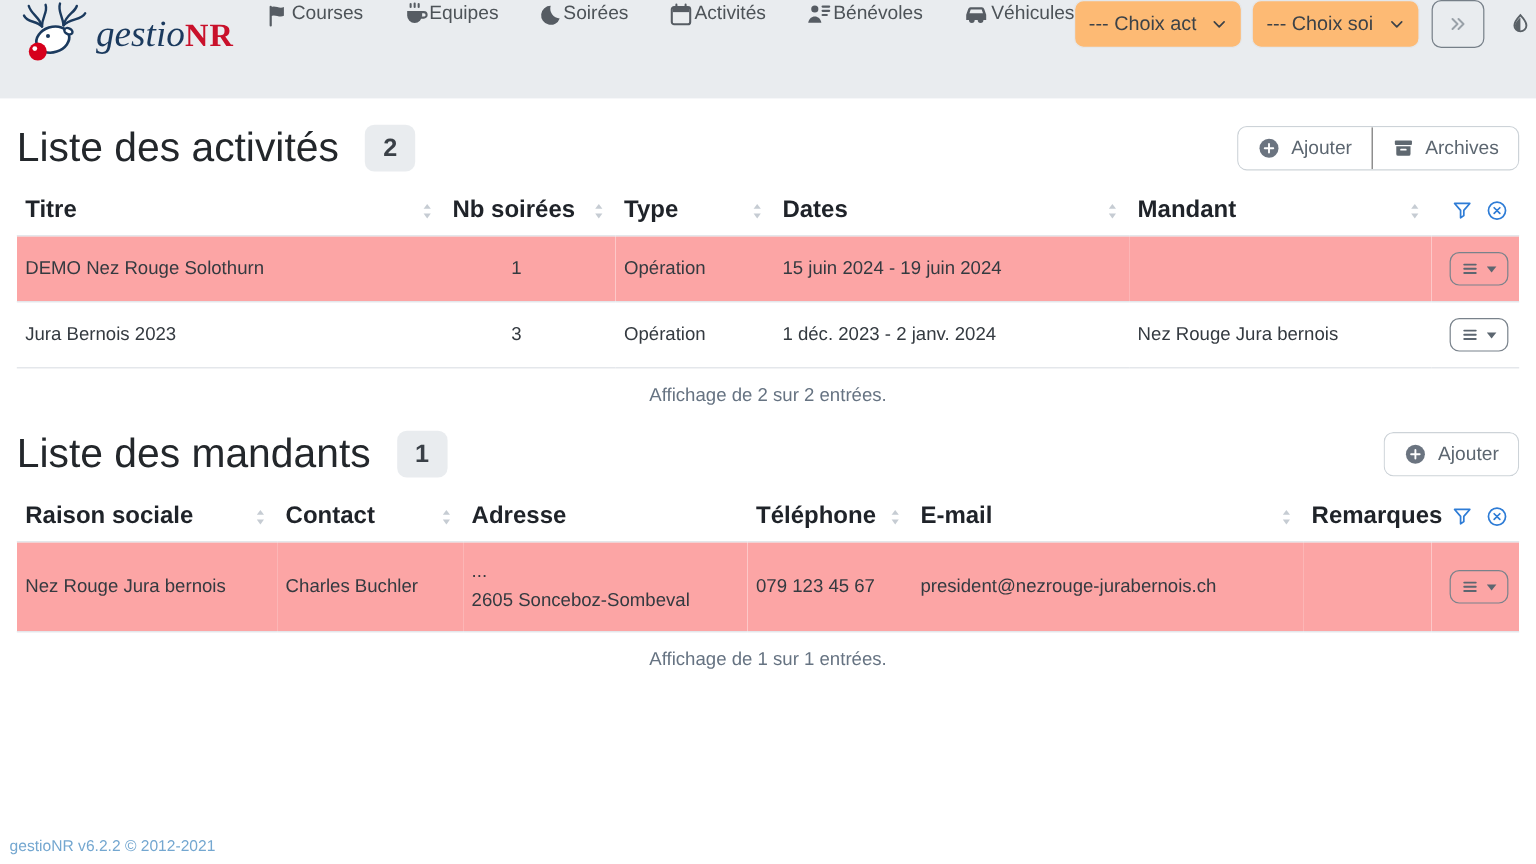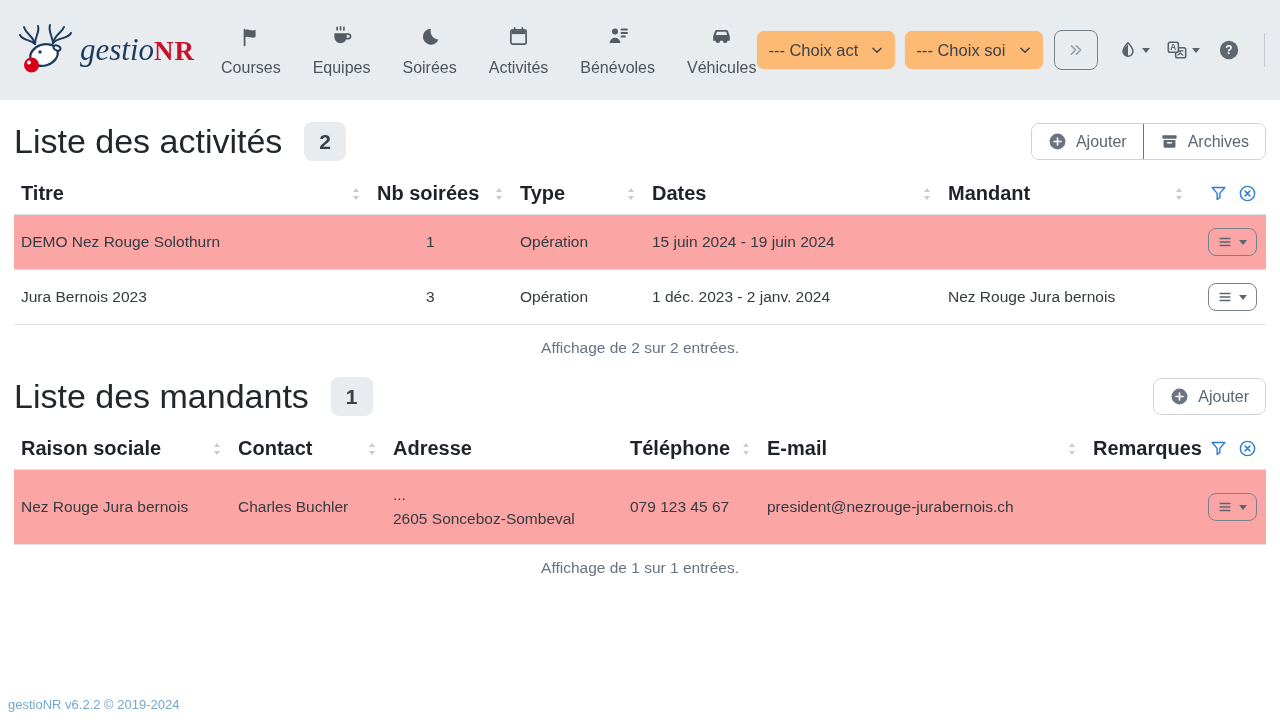--- a/index.html
+++ b/index.html
@@ -5,30 +5,30 @@
   * { box-sizing: border-box; margin:0; padding:0; }
   html,body { width:1280px; height:720px; }
   body {
     font-family:"Liberation Sans", sans-serif;
     background:#ffffff; color:#32383e;
     position:relative; overflow:hidden;
   }
 
   
   .navbar {
-    height:100px; background:#e9ecef;
-    display:flex; align-items:center; padding:0 16px;
+    height:82px; background:#e9ecef;
+    display:flex; align-items:flex-start; padding:0 16px;
   }
   .logo { display:flex; align-items:center; margin-right:26px; cursor:pointer; }
   .logo-text { font-family:"Liberation Serif", serif; white-space:nowrap; margin-left:4px; }
   .logo-gestio { font-style:italic; font-size:31px; color:#1b3a5e; }
   .logo-nr { font-weight:bold; font-size:27px; color:#c9112b; letter-spacing:1px; }
 
   .nav-items { display:flex; gap:32px; }
-  .nav-item { display:flex; flex-direction:column; align-items:center; gap:11px;
+  .nav-item { display:flex; flex-direction:row; align-items:center; gap:0;
               color:#4d5358; font-size:16px; cursor:pointer; }
   .nav-item .nicon { color:#565c63; height:24px; display:flex; align-items:flex-end; }
 
   .nav-right { margin-left:auto; display:flex; align-items:center; gap:8px; }
   .select {
     background:#fdba74; border:1px solid #e4e7ea; border-radius:8px;
     height:40px; width:140px; display:flex; align-items:center;
     justify-content:space-between; padding:0 11px; font-size:16.5px;
     color:#3c4248; cursor:pointer;
   }
@@ -507,13 +507,13 @@
               </svg>
             </span>
             <span class="caret"></span>
           </button></td>
     </tr>
   </tbody>
 </table>
 
 <div class="table-summary">Affichage de 1 sur 1 entrées.</div>
 
-<div class="page-footer">gestioNR v6.2.2 © 2019-2024</div>
+<div class="page-footer">gestioNR v6.2.2 © 2012-2021</div>
 
 </body></html>

